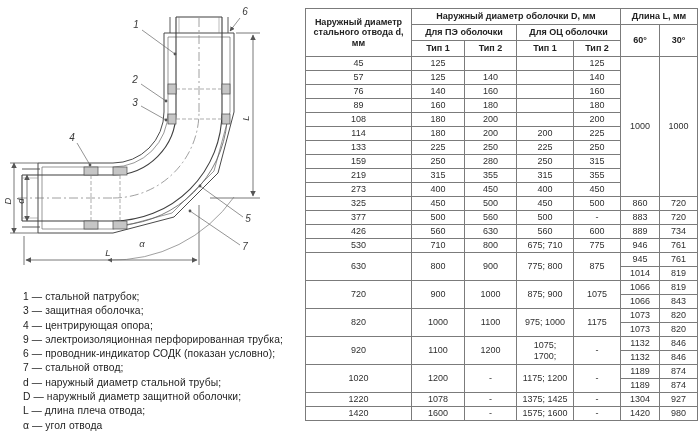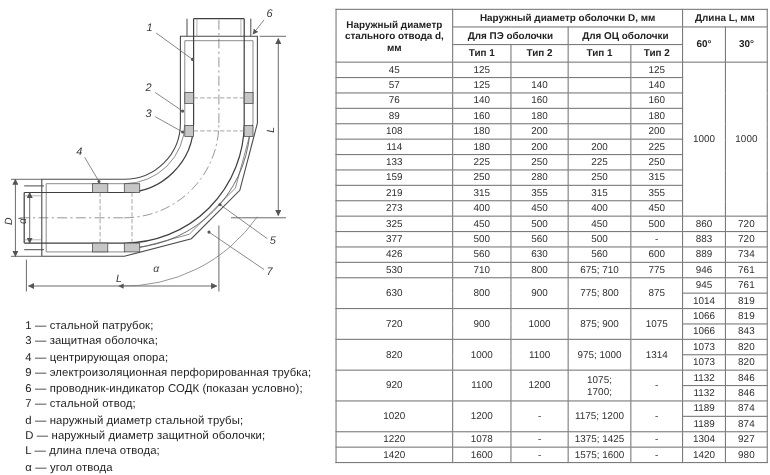--- a/index.html
+++ b/index.html
@@ -323,21 +323,21 @@
           </tr>
           <tr>
             <td>1066</td>
             <td>843</td>
           </tr>
           <tr>
             <td rowspan="2">820</td>
             <td rowspan="2">1000</td>
             <td rowspan="2">1100</td>
             <td rowspan="2">975; 1000</td>
-            <td rowspan="2">1314</td>
+            <td rowspan="2">1175</td>
             <td>1073</td>
             <td>820</td>
           </tr>
           <tr>
             <td>1073</td>
             <td>820</td>
           </tr>
           <tr>
             <td rowspan="2">920</td>
             <td rowspan="2">1100</td>

